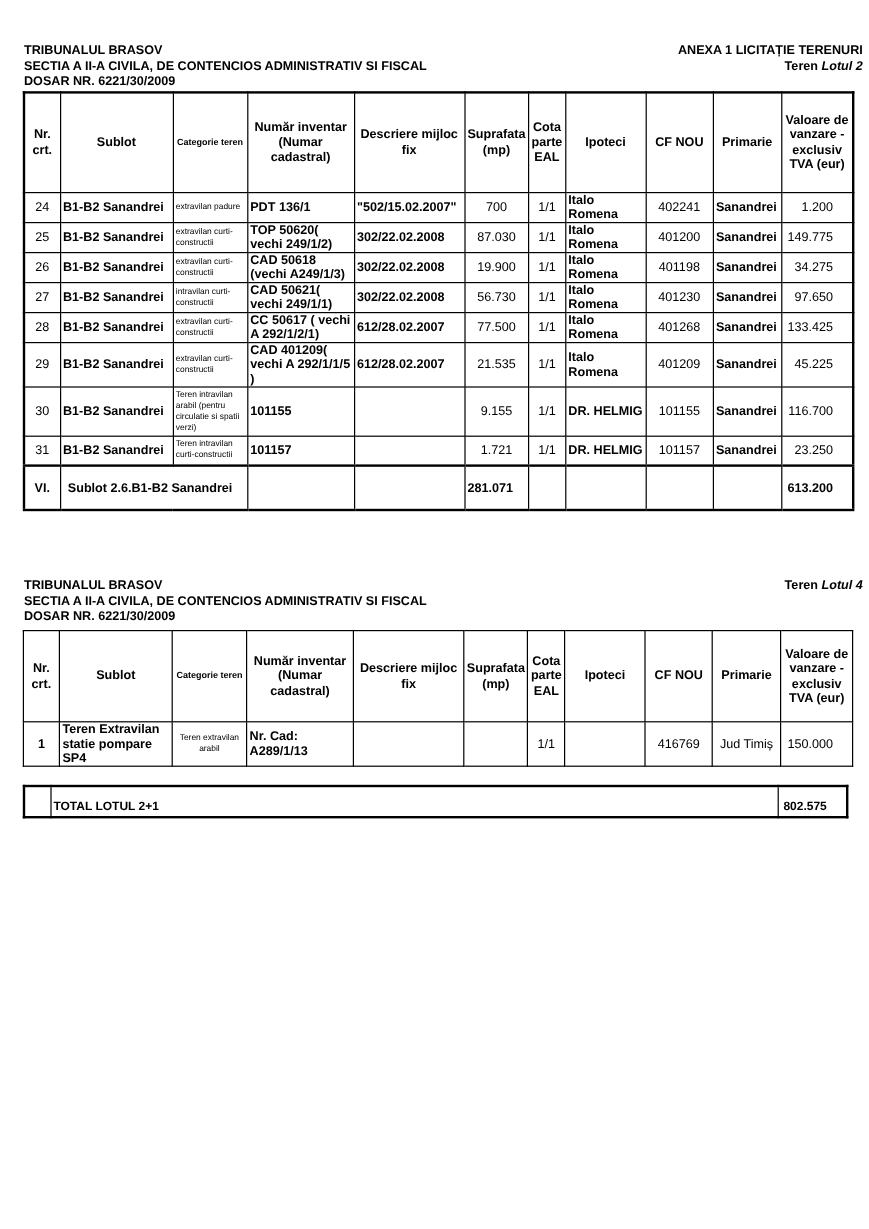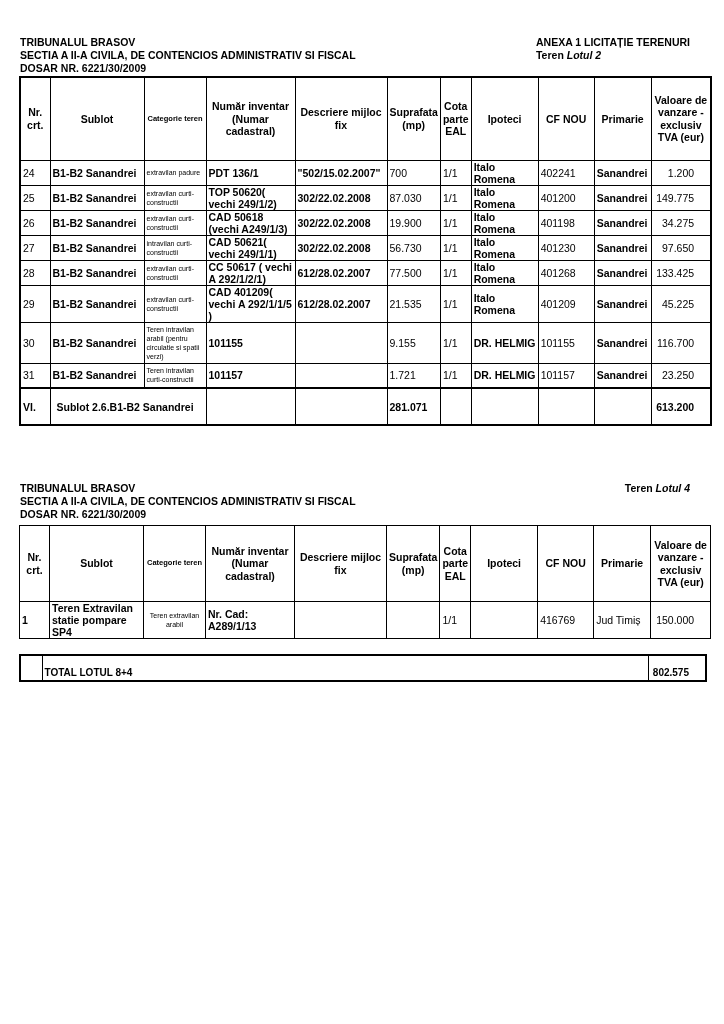--- a/index.html
+++ b/index.html
@@ -1,24 +1,24 @@
 <!DOCTYPE html>
 <html><head>
 <meta charset="utf-8">
 <style>
   html, body { margin:0; padding:0; background:#ffffff; }
   body { width:724px; height:1024px; position:relative; font-family:"Liberation Sans", sans-serif; color:#000; overflow:hidden; }
   .hdr { position:absolute; left:20px; font-size:10.5px; font-weight:bold; line-height:13px; white-space:nowrap; }
-  .hdr-right { position:absolute; right:34px; font-size:10.5px; font-weight:bold; line-height:13px; text-align:left; white-space:nowrap; }
+  .hdr-right { position:absolute; right:5px; font-size:10.5px; font-weight:bold; line-height:13px; text-align:right; white-space:nowrap; }
   .hdr-right i { font-style:italic; }
   table { position:absolute; left:19px; border-collapse:collapse; table-layout:fixed; }
   td, th { border:1px solid #000; padding:0 2px; font-size:10.5px; vertical-align:middle; overflow:hidden; }
   th { font-weight:bold; text-align:center; line-height:12.5px; }
   th.small { font-size:7.5px; }
-  td.c { text-align:left; }
+  td.c { text-align:center; }
   td.r { text-align:right; padding-right:16px; }
   td.l { text-align:left;font-weight:bold; }
   td.cat { font-size:7px; line-height:9px; text-align:left; }
   td.cat.ctr { text-align:center; }
   td.inv { line-height:12px;margin-top:16px; }
   tr.thick td { border-top:2px solid #000; border-bottom:2px solid #000; font-weight:bold; }
   table.t1 { top:76px; }
   table.t2 { top:525px; }
   table.t3 { top:654px; }
   .outer { border:2px solid #000; }
@@ -238,17 +238,17 @@
 
 <table class="t3 outer" style="width:686px">
   <colgroup>
       <col style="width:22px">
       <col style="width:606px">
       <col style="width:58px">
     </colgroup>
   <tbody>
       <tr style="height:26px">
     <td></td>
-    <td class="l" style="vertical-align:bottom; padding-bottom:2px; font-size:10px">TOTAL LOTUL 8+4</td>
+    <td class="l" style="vertical-align:bottom; padding-bottom:2px; font-size:10px">TOTAL LOTUL 2+1</td>
     <td class="r" style="vertical-align:bottom; padding-bottom:2px; font-size:10px; font-weight:bold">802.575</td>
   </tr>
 </tbody>
   </table>
 
 </body></html>

